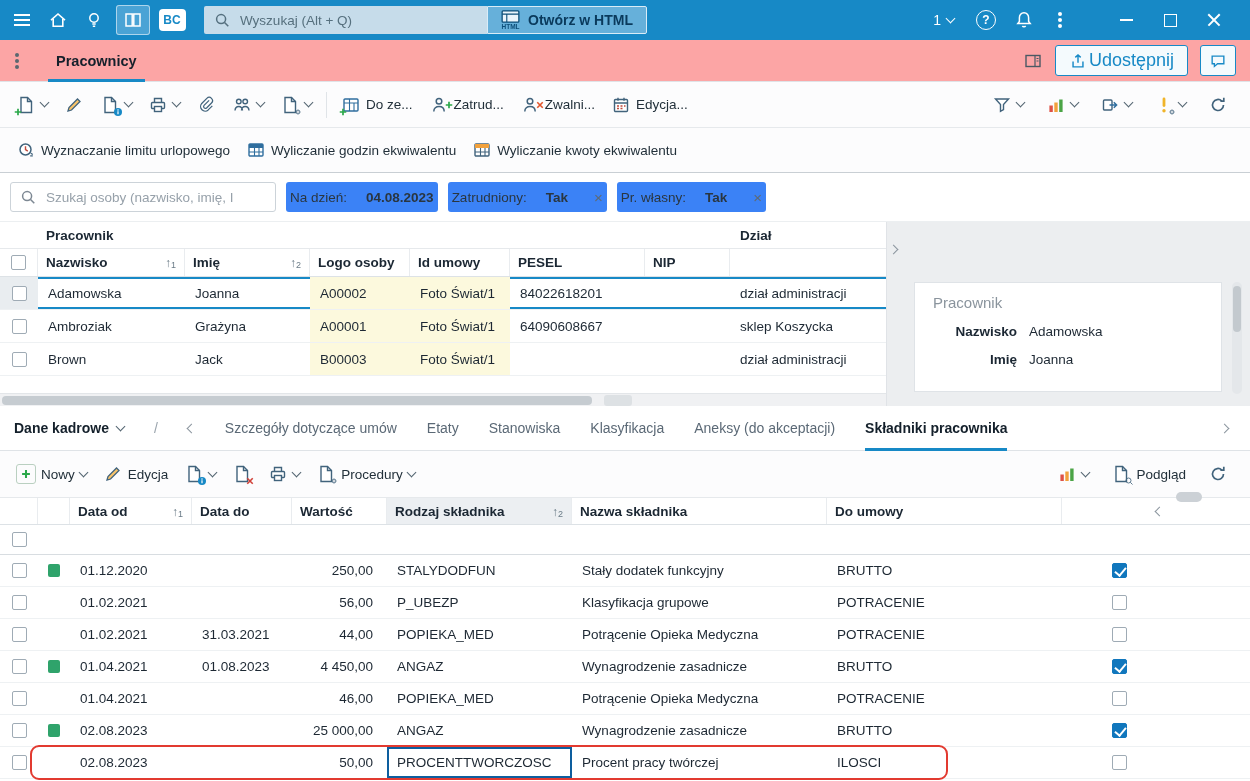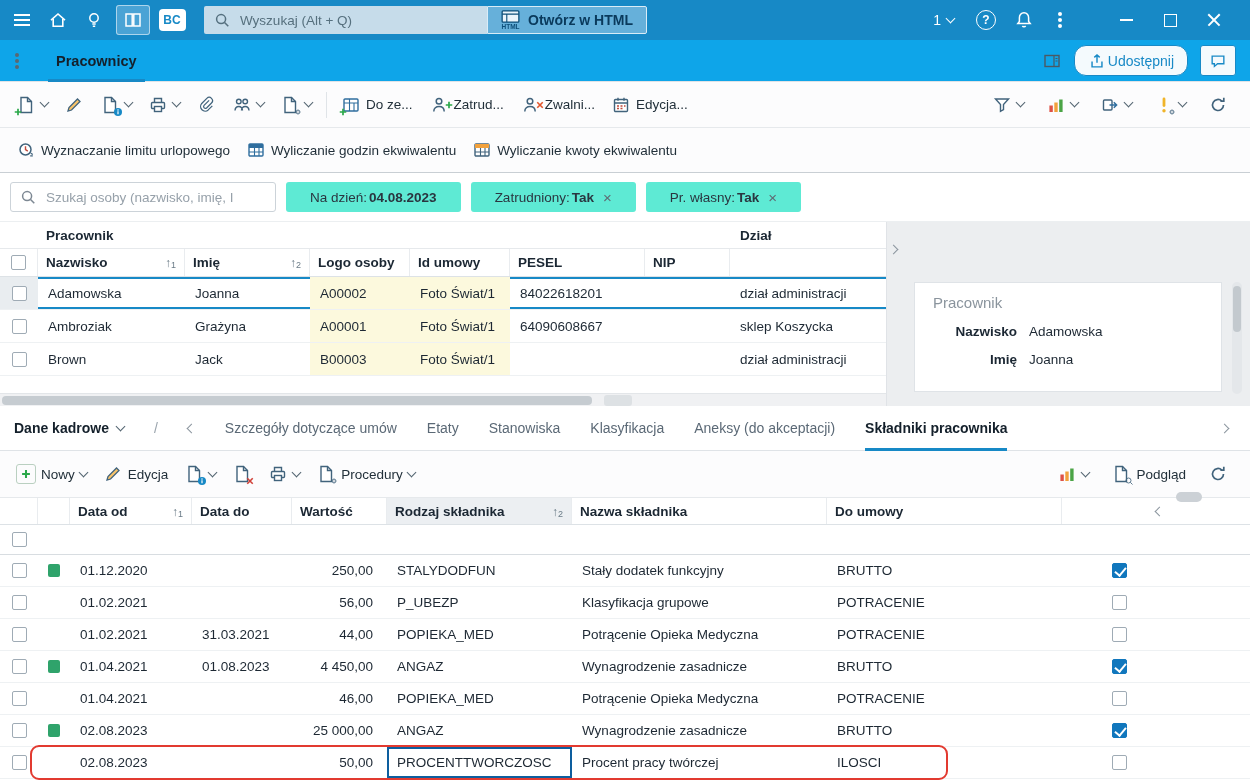--- a/index.html
+++ b/index.html
@@ -38,27 +38,27 @@
 
   
   .chev { width:7px; height:7px; border-right:1.6px solid #526470; border-bottom:1.6px solid #526470; display:inline-block; flex:0 0 auto; }
   .chev.down { transform:rotate(45deg); margin-top:-4px; }
   .chev.right { transform:rotate(-45deg); }
   .chev.left { transform:rotate(135deg); }
   .chev.white { border-color:#fff; }
   .chev.gray { border-color:#8b959e; }
 
   
-  .tabbar { height:42px; background:#0ea5e9; border-bottom:1px solid #e0e3e7; display:flex; align-items:center;text-align:center; }
+  .tabbar { height:42px; background:#fca5a5; border-bottom:1px solid #e0e3e7; display:flex; align-items:center;text-align:center; }
   .kebab-btn { width:34px; display:flex; justify-content:center; color:#5b6770; cursor:pointer; }
   .tab-active { margin-left:14px; height:42px; display:flex; align-items:center; font-weight:bold; color:#15202b;
                 box-shadow:inset 0 -3px 0 #1789c6; padding:0 8px; font-size:14.5px; cursor:pointer; }
   .tabbar-right { margin-left:auto; display:flex; align-items:center; gap:12px; padding-right:14px; }
   .sharebtn { height:31px; border:1px solid #1789c6; color:#1789c6; background:#f4fafd; display:flex; align-items:center;
-              gap:2px; padding:0 13px; border-radius:12px; font-size:14px; cursor:pointer; }
+              gap:2px; padding:0 13px; border-radius:3px; font-size:18px; cursor:pointer; }
   .sqbtn { width:36px; height:31px; border:1px solid #1789c6; border-radius:3px; background:#f4fafd;
            display:flex; align-items:center; justify-content:center; cursor:pointer; }
 
   
   .toolbar { display:flex; align-items:center; background:#fcfcfd; padding:0 8px; }
   .t1 { height:46px; border-bottom:1px solid #e6e9ec; }
   .t2 { height:45px; border-bottom:1px solid #c9cfd4; }
   .t3 { height:47px; border-bottom:1px solid #e6e9ec; position:relative; }
   .tool { display:flex; align-items:center; gap:5px; padding:0 8px; height:34px; border-radius:3px; color:#22303a; cursor:pointer; flex:0 0 auto; }
   .tool .lbl { white-space:nowrap; }
@@ -72,21 +72,21 @@
   .badge.bl { left:-3px; bottom:-2px; } .badge.br { right:-3px; bottom:-2px; } .badge.r { right:-5px; top:5px; }
   .nowy-ic { width:20px; height:20px; border:1px solid #bad0c1; border-radius:3px; display:flex; align-items:center; justify-content:center; }
   .scroll-pill { position:absolute; right:48px; bottom:-5px; width:26px; height:10px; background:#ccd1d6; border-radius:5px; z-index:3; cursor:pointer; }
 
   
   .filterbar { height:49px; display:flex; align-items:center; gap:10px; padding:0 10px; background:#fff; border-bottom:1px solid #eceff1; }
   .fsearch { width:266px; height:30px; border:1px solid #ccd3d9; border-radius:3px; display:flex; align-items:center;
              padding:0 8px; gap:7px; color:#7d8893; background:#fff; }
   .fsearch input { border:0; outline:0; width:100%; font:inherit; color:#3c4a54; background:transparent; }
   .fsearch input::placeholder { color:#97a1aa; }
-  .chip { height:30px; background:#5eead4; border-radius:3px; display:flex; align-items:center; gap:2px; padding:0 24px; color:#2a3640; cursor:pointer; }
+  .chip { height:30px; background:#3b82f6; border-radius:3px; display:flex; align-items:center; gap:19px; padding:0 4px; color:#2a3640; cursor:pointer; }
   .chip b { font-weight:bold; }
   .chip-x { margin-left:7px; color:#5f6a73; font-size:15px; line-height:1; cursor:pointer; }
   .chip-x::before { content:"×"; }
 
   
   .upper { height:184px; display:flex; background:#fff; }
   .emp-wrap { width:886px; display:flex; flex-direction:column; }
   .egrid { display:grid; grid-template-columns:38px 147px 125px 100px 100px 135px 85px 1fr; }
   .grp-row { height:27px; align-items:center; border-bottom:1px solid #e6e9ec; font-weight:bold; color:#1b2733; }
   .grp-left { grid-column:2/8; padding-left:8px; } .grp-right { grid-column:8; padding-left:10px; }

